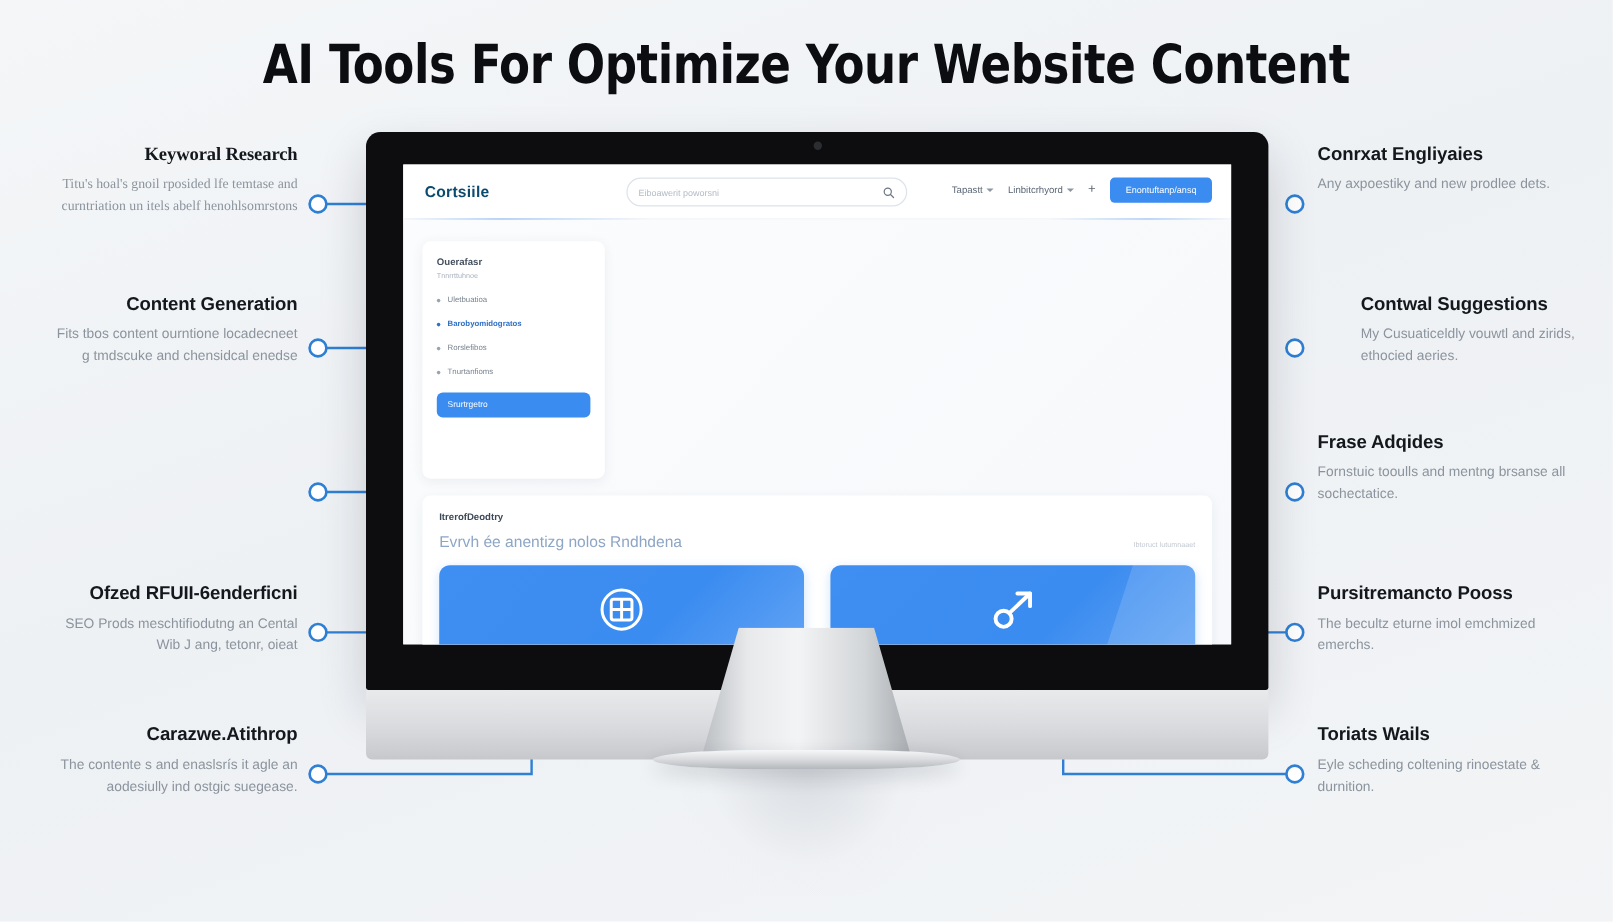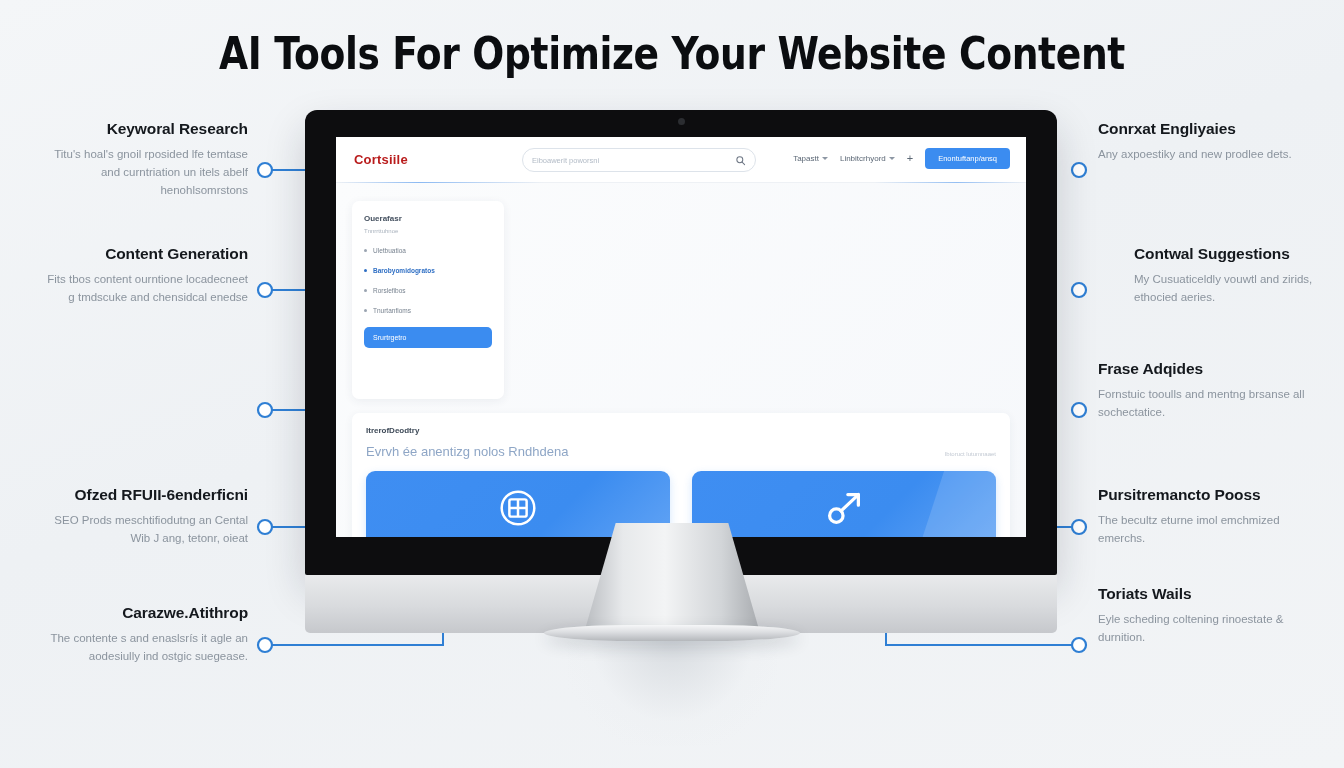--- a/index.html
+++ b/index.html
@@ -137,21 +137,21 @@
     background: #ffffff;
     display: flex;
     align-items: center;
     padding: 0 18px;
     box-sizing: border-box;
     border-bottom: 1px solid #eef1f5;
   }
   .brand {
     font-size: 13px;
     font-weight: 700;
-    color: #b91c1c;
+    color: #0c4a6e;
     letter-spacing: 0.2px;
     filter: blur(0.35px);
   }
   .searchbar {
     position: absolute;
     left: 186px;
     top: 11px;
     width: 234px;
     height: 24px;
     border: 1px solid #dde3ea;
@@ -502,21 +502,21 @@
       <circle cx="265" cy="527" r="7"></circle>
       <circle cx="265" cy="645" r="7"></circle>
       <circle cx="1079" cy="170" r="7"></circle>
       <circle cx="1079" cy="290" r="7"></circle>
       <circle cx="1079" cy="410" r="7"></circle>
       <circle cx="1079" cy="527" r="7"></circle>
       <circle cx="1079" cy="645" r="7"></circle>
     </g>
   </svg>
 
-  <div class="callout left" style="left:40px; top:120px;">
+  <div class="callout left" style="left:40px; top:120px;font-family:Liberation Serif, serif;">
     <h3>Keyworal Research</h3>
     <p>Titu's hoal's gnoil rposided lfe temtase and curntriation un itels abelf henohlsomrstons</p>
   </div>
   <div class="callout left" style="left:40px; top:245px;">
     <h3>Content Generation</h3>
     <p>Fits tbos content ourntione locadecneet g tmdscuke and chensidcal enedse</p>
   </div>
   <div class="callout left" style="left:40px; top:486px;">
     <h3>Ofzed RFUII-6enderficni</h3>
     <p>SEO Prods meschtifiodutng an Cental Wib J ang, tetonr, oieat</p>
@@ -535,21 +535,21 @@
     <p>My Cusuaticeldly vouwtl and zirids, ethocied aeries.</p>
   </div>
   <div class="callout right" style="left:1098px; top:360px;">
     <h3>Frase Adqides</h3>
     <p>Fornstuic tooulls and mentng brsanse all sochectatice.</p>
   </div>
   <div class="callout right" style="left:1098px; top:486px;">
     <h3>Pursitremancto Pooss</h3>
     <p>The becultz eturne imol emchmized emerchs.</p>
   </div>
-  <div class="callout right" style="left:1098px; top:585px;">
+  <div class="callout right" style="left:1098px; top:604px;">
     <h3>Toriats Wails</h3>
     <p>Eyle scheding coltening rinoestate &amp; durnition.</p>
   </div>
 
   <div class="monitor">
     <div class="bezel"></div>
     <div class="camera"></div>
 
     <div class="screen">
 

